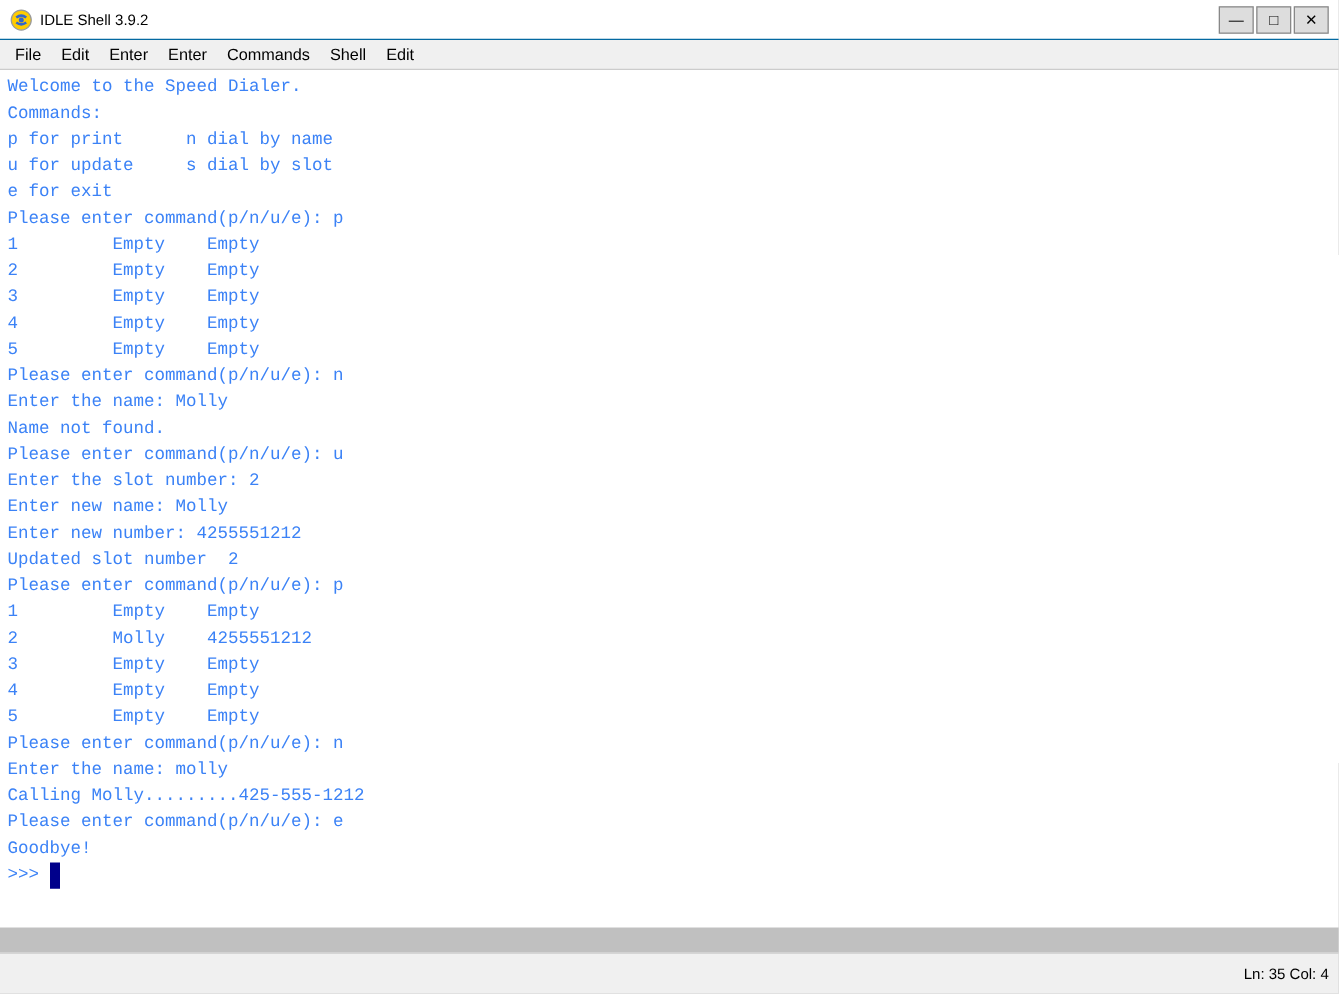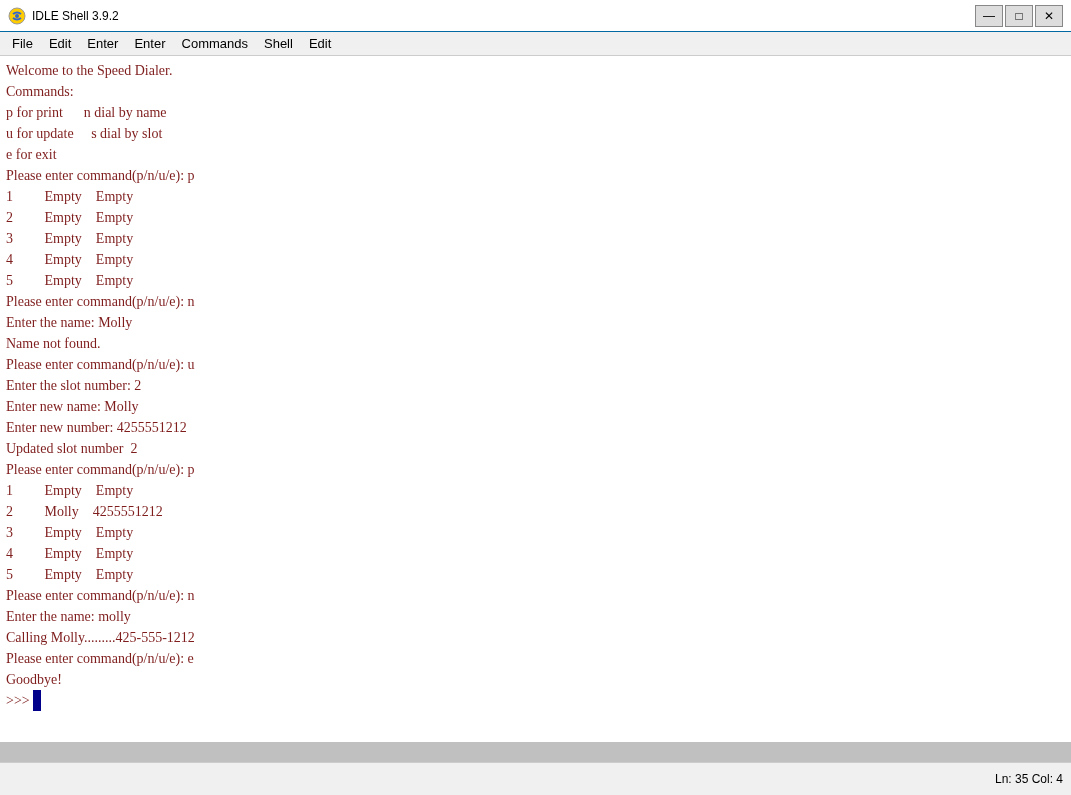--- a/index.html
+++ b/index.html
@@ -89,23 +89,23 @@
     .shell-container {
       flex: 1;
       background: #ffffff;
       overflow-y: auto;
       overflow-x: hidden;
       position: relative;
     }
 
     .shell-content {
       padding: 4px 6px;
-      font-family: Liberation Serif, serif;
+      font-family: Liberation Mono, monospace;
       font-size: 14px;
-      color: #7f1d1d;
+      color: #3b82f6;
       line-height: 1.5;
       white-space: pre;
     }
 
     
     .shell-container::-webkit-scrollbar {
       width: 16px;
     }
 
     .shell-container::-webkit-scrollbar-track {

